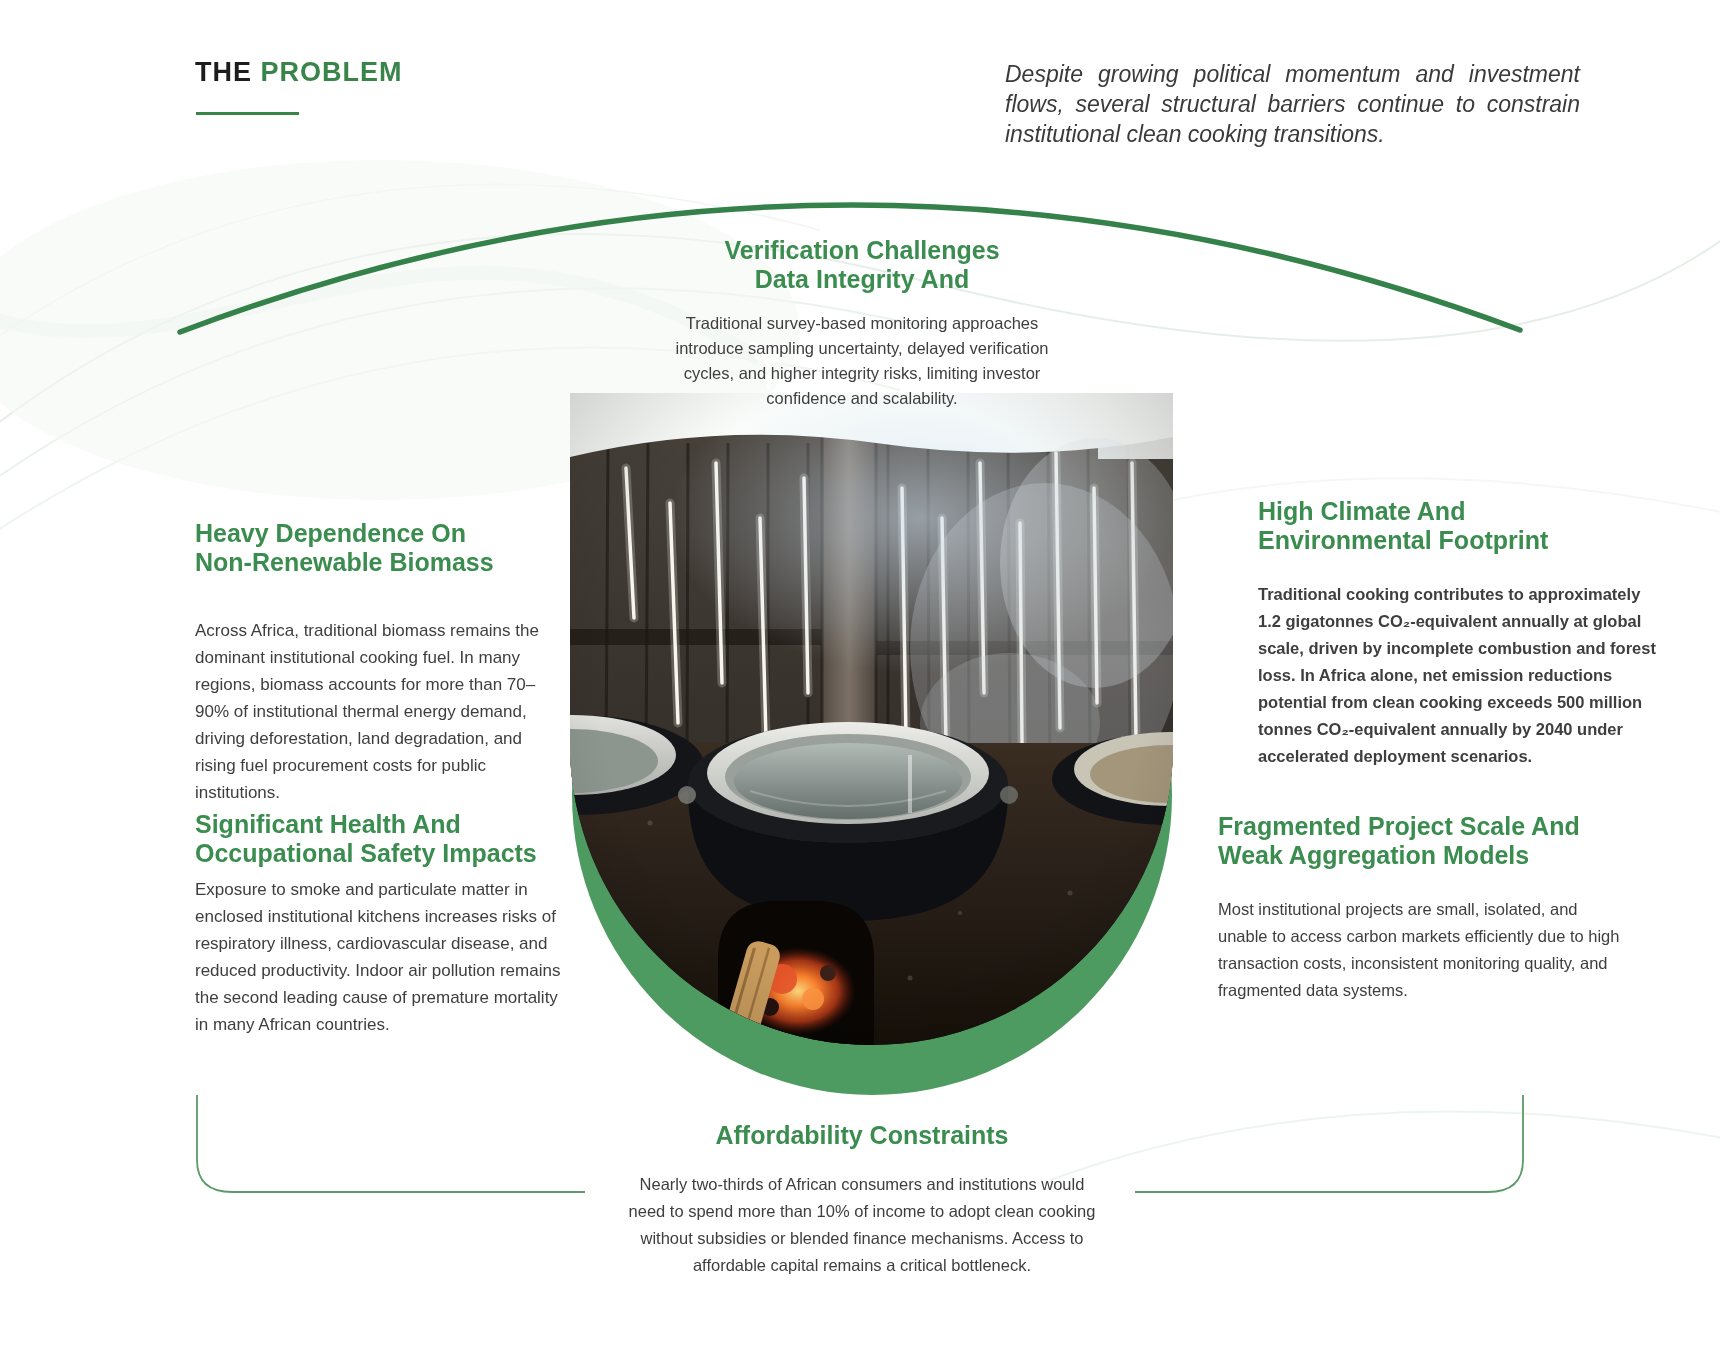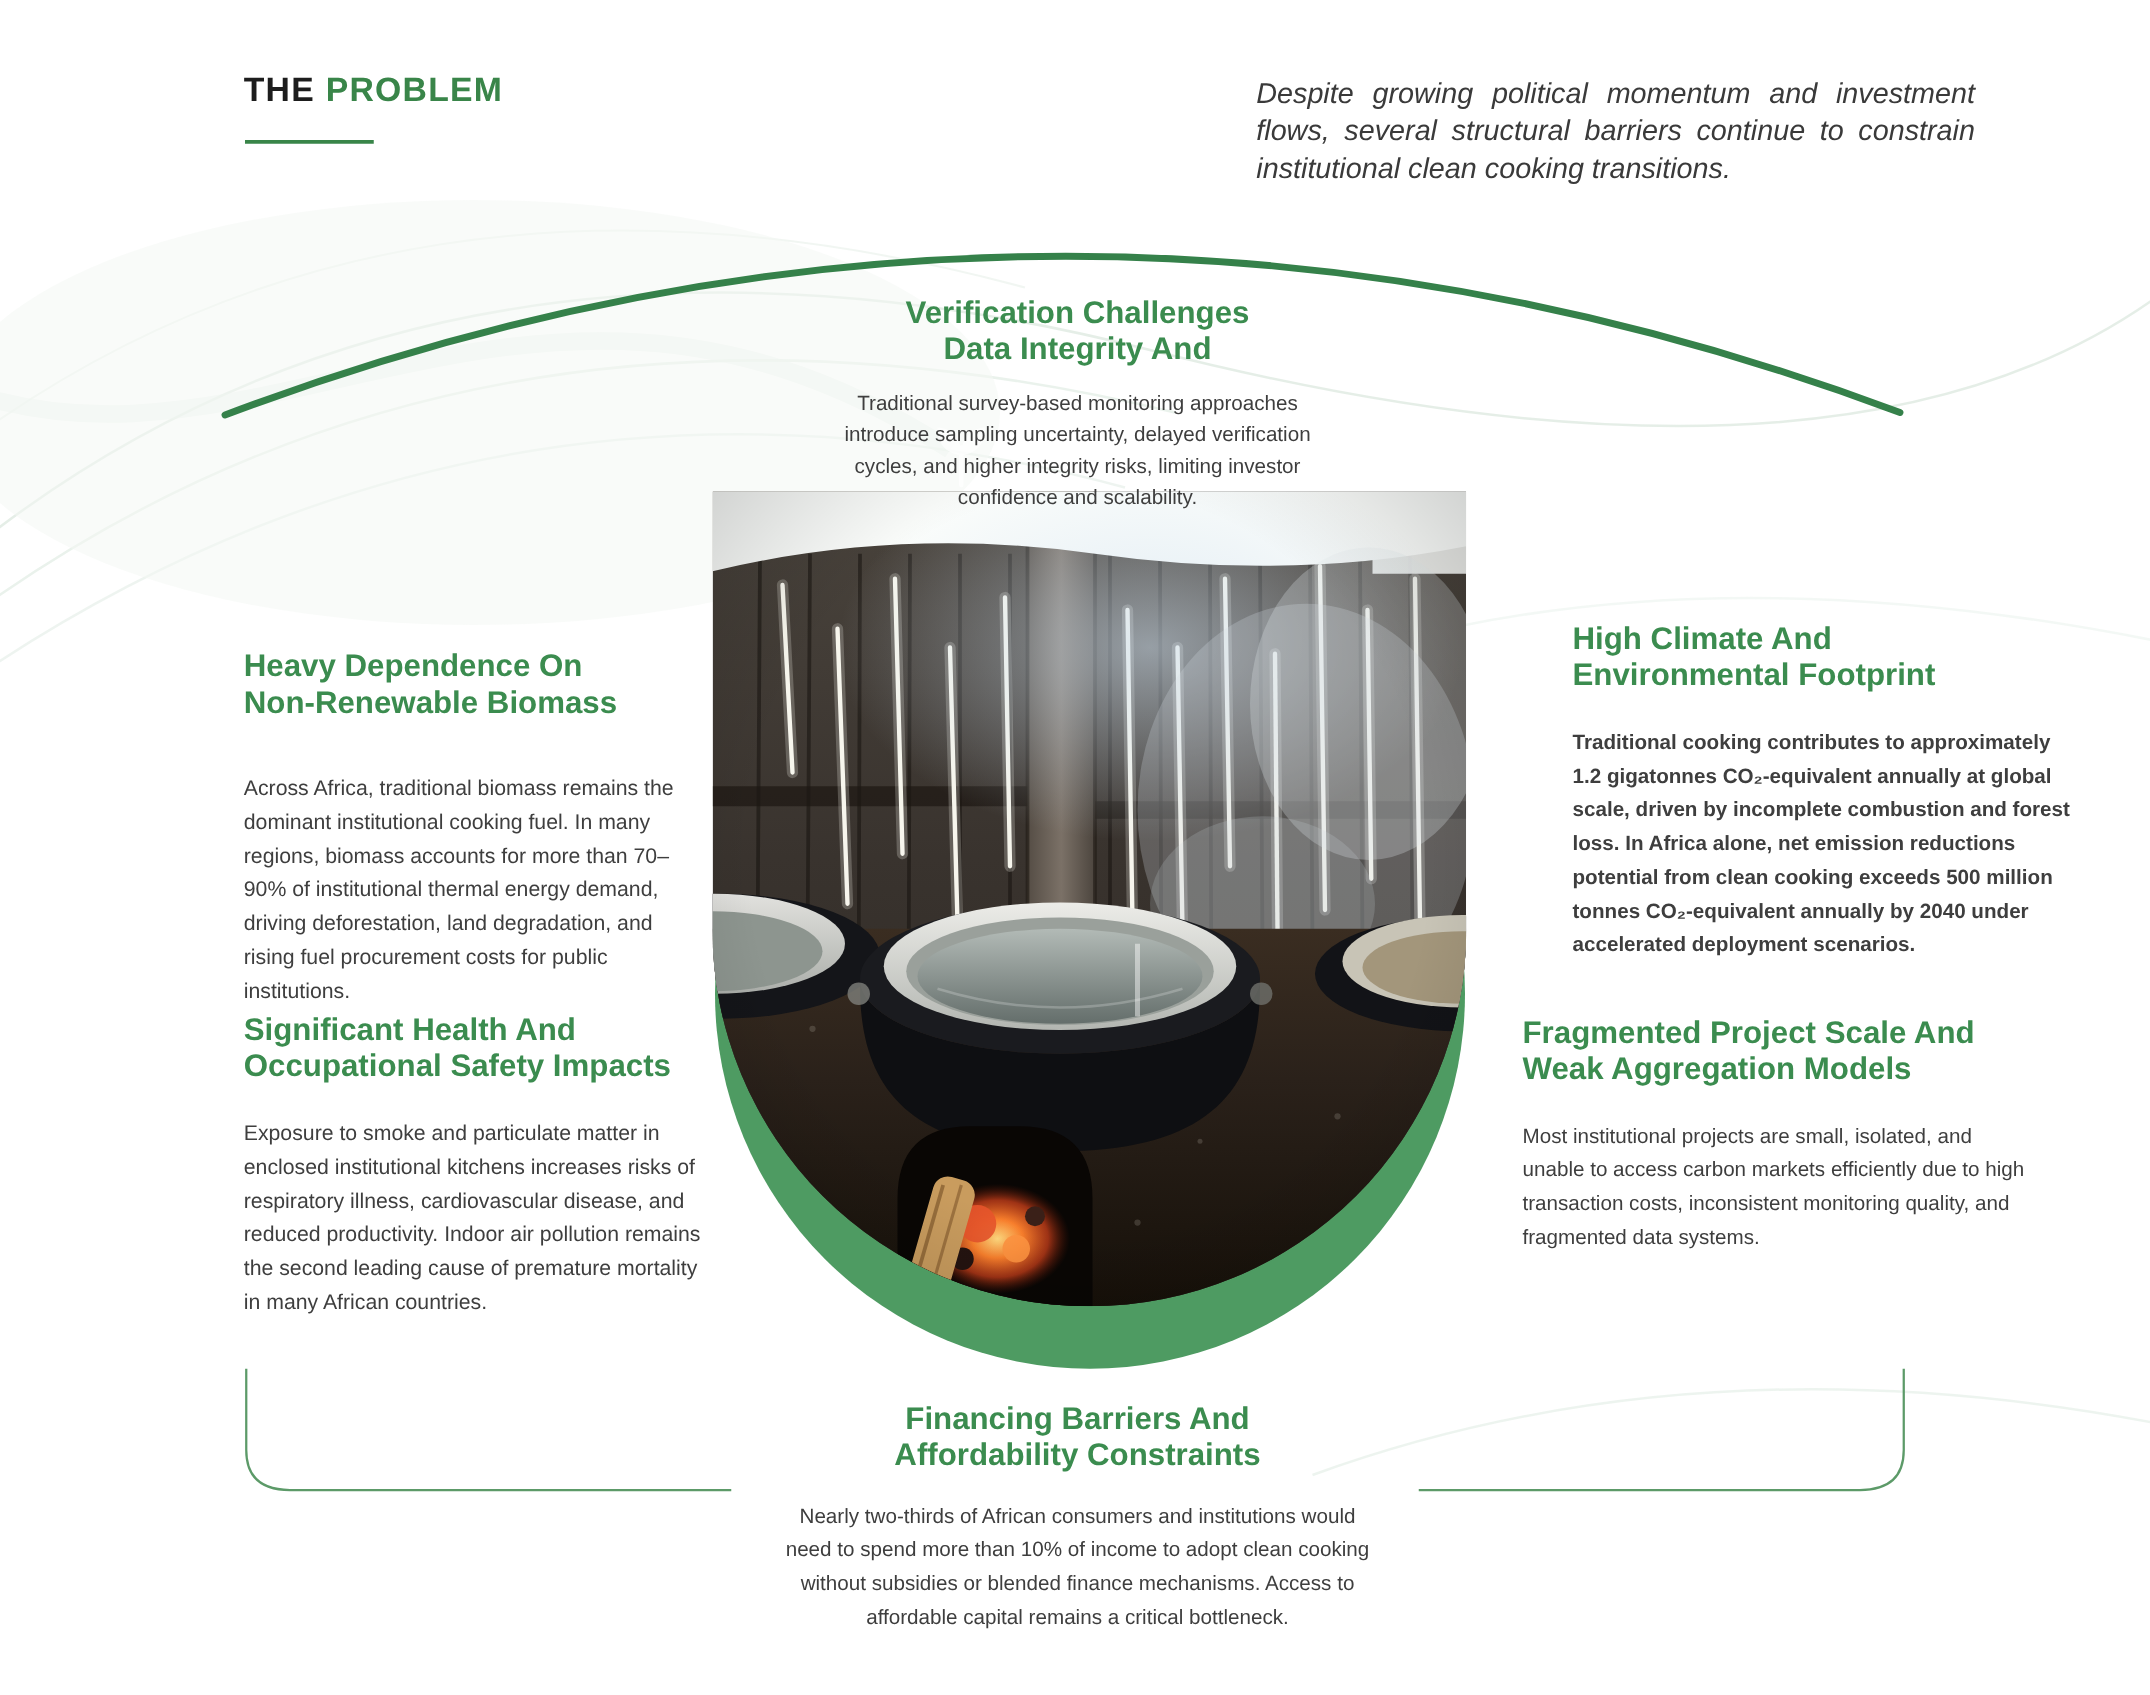--- a/index.html
+++ b/index.html
@@ -28,21 +28,21 @@
   .sec{position:absolute;z-index:6;}
   .sec .h-line{font-size:25px;line-height:29px;font-weight:600;color:#3b8c4f;}
   .sec .body{font-size:17px;line-height:27px;color:#3e3e3e;}
   .sec-center{text-align:center;}
   .sec-center .body{font-size:16.5px;line-height:25px;}
   #sec-top{left:592px;top:236px;width:540px;}
   #sec-top .body{width:420px;margin:17px auto 0 auto;}
   #sec-left1{left:195px;top:519px;width:362px;}
   #sec-left1 .body{margin-top:40px;}
   #sec-left2{left:195px;top:810px;width:368px;}
-  #sec-left2 .body{margin-top:25px;}
+  #sec-left2 .body{margin-top:8px;}
   #sec-right1{left:1218px;top:497px;width:400px;margin-left:40px;}
   #sec-right1 .body{margin-top:26px;font-size:16.5px;font-weight:bold;}
   #sec-right2{left:1218px;top:812px;width:404px;}
   #sec-right2 .body{margin-top:26px;font-size:16.5px;}
   #sec-bottom{left:592px;top:1121px;width:540px;}
   #sec-bottom .body{width:468px;margin:21px auto 0 auto;line-height:27px;}
   
   .crescent{
     position:absolute;left:572px;top:495px;width:600px;height:600px;border-radius:50%;
     background:#4e9b62;z-index:2;
@@ -273,18 +273,17 @@
     <div class="body">Traditional cooking contributes to approximately 1.2 gigatonnes CO₂-equivalent annually at global scale, driven by incomplete combustion and forest loss. In Africa alone, net emission reductions potential from clean cooking exceeds 500 million tonnes CO₂-equivalent annually by 2040 under accelerated deployment scenarios.</div>
   </div>
 
   <div class="sec" id="sec-right2">
     <div class="h-line">Fragmented Project Scale And</div>
     <div class="h-line">Weak Aggregation Models</div>
     <div class="body">Most institutional projects are small, isolated, and unable to access carbon markets efficiently due to high transaction costs, inconsistent monitoring quality, and fragmented data systems.</div>
   </div>
 
   <div class="sec sec-center" id="sec-bottom">
-    <div class="h-line">Financing Barriers And</div>
     <div class="h-line">Affordability Constraints</div>
     <div class="body">Nearly two-thirds of African consumers and institutions would need to spend more than 10% of income to adopt clean cooking without subsidies or blended finance mechanisms. Access to affordable capital remains a critical bottleneck.</div>
   </div>
 
 </div>
 
 </body></html>

